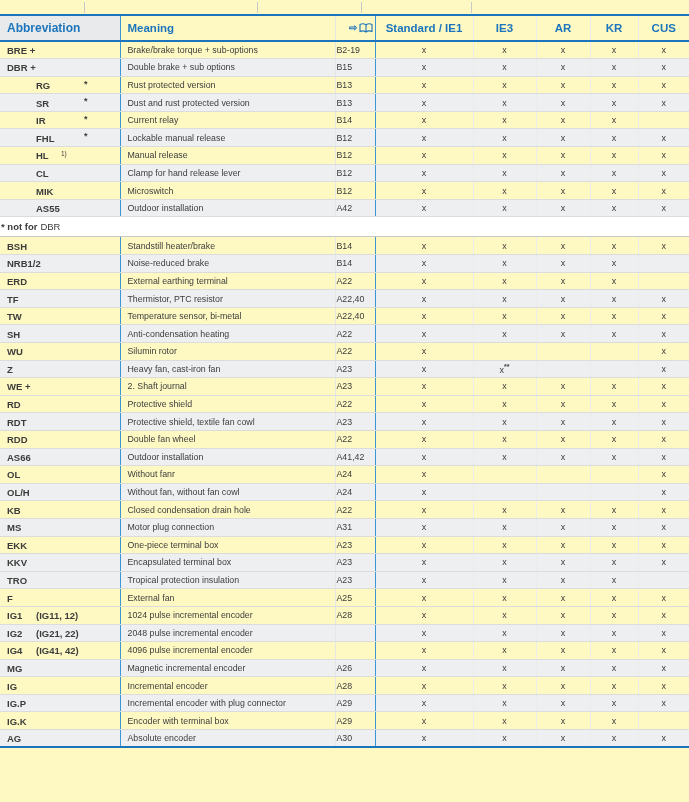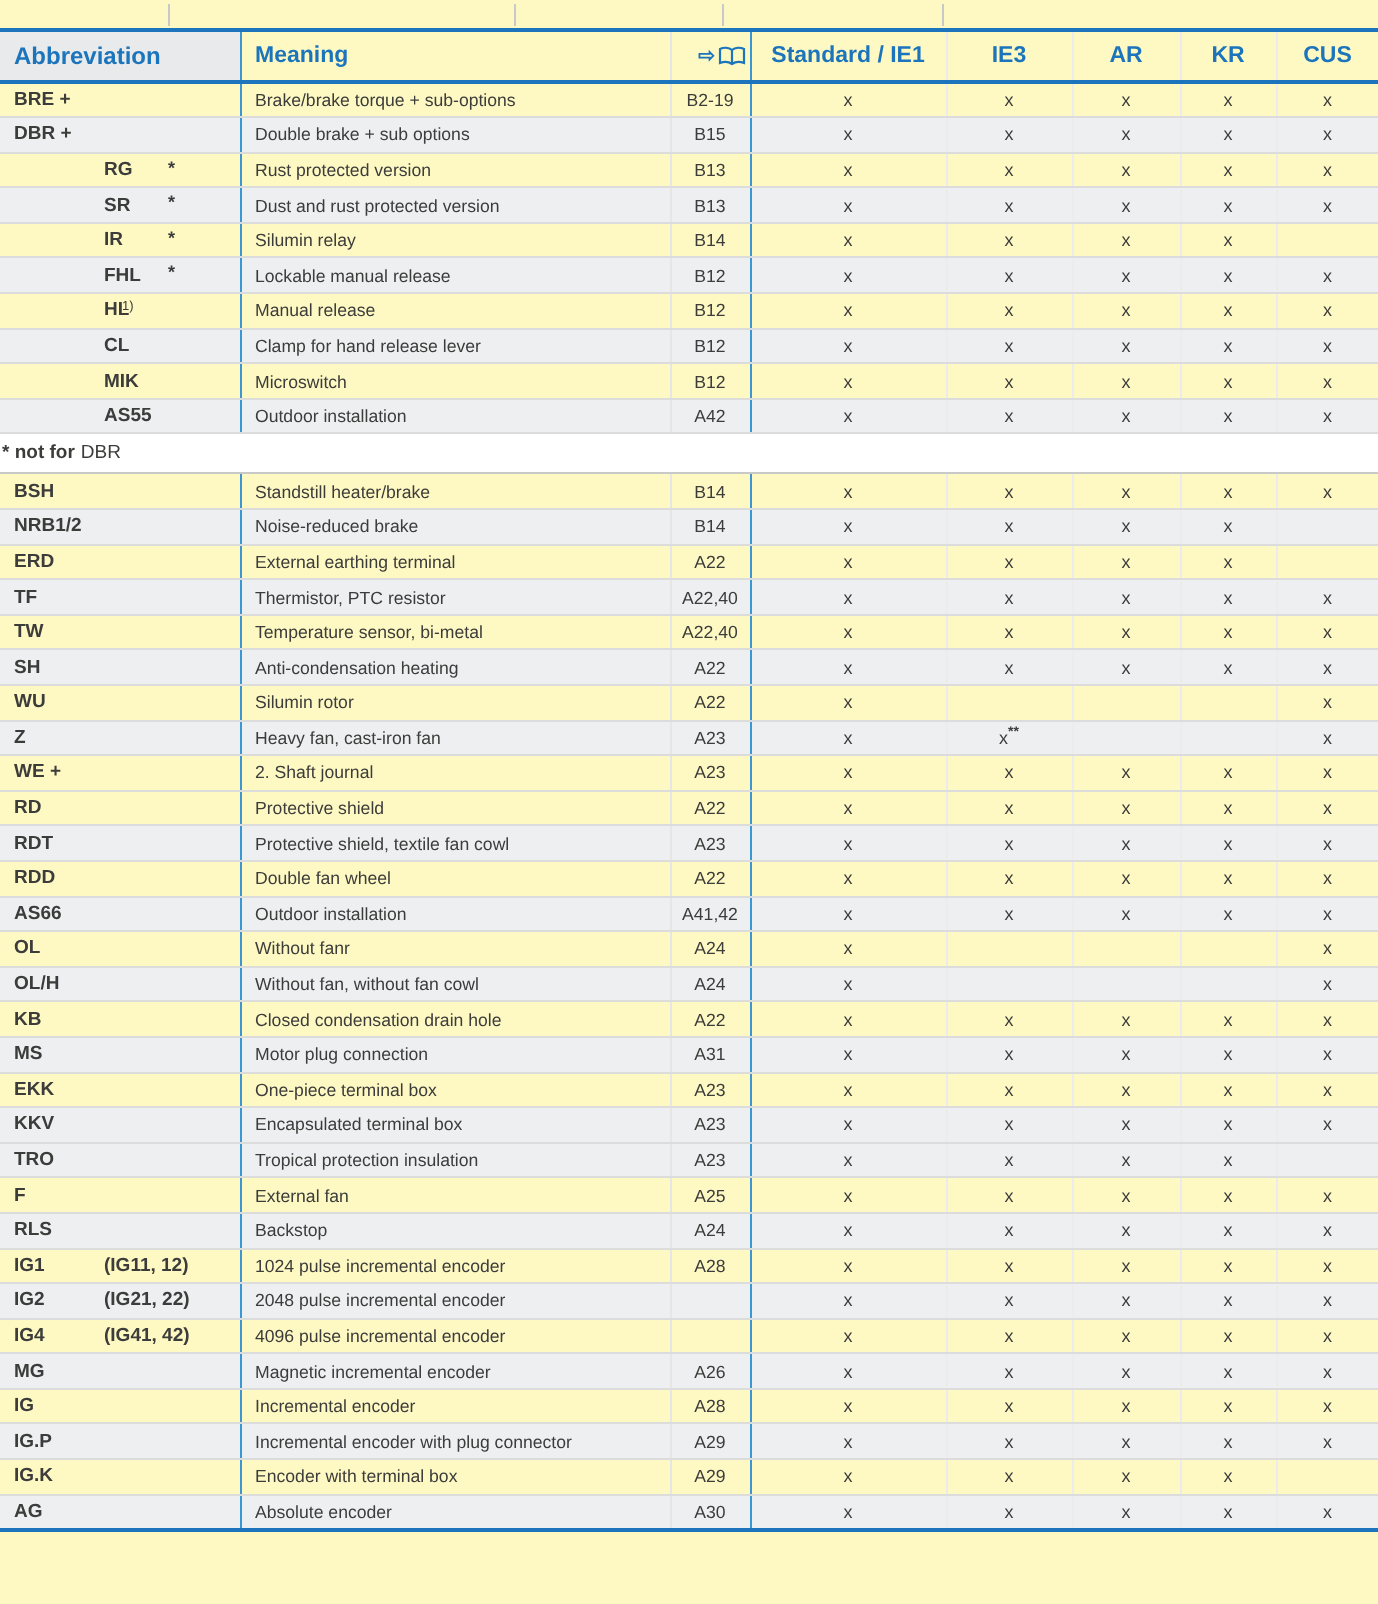--- a/index.html
+++ b/index.html
@@ -29,25 +29,25 @@
   .ref-arrow{font-size:10px;vertical-align:1px;}
   .book-icon{vertical-align:-1px;margin-left:1px;}
   tbody td{
     height:17.6px;box-sizing:border-box;font-size:9px;color:var(--text);
     border-bottom:1px solid var(--rowline);vertical-align:middle;
     white-space:nowrap;overflow:hidden;
   }
   tr.gray td{background:var(--grayrow);}
   td.c-abbr{position:relative;border-right:1px solid var(--lineblue);font-weight:700;font-size:9.5px;padding-left:16px;}
   td.c-abbr .a1{position:absolute;left:7px;top:50%;transform:translateY(-50%);}
-  td.c-abbr .a2{position:absolute;left:52px;top:50%;transform:translateY(-50%);}
+  td.c-abbr .a2{position:absolute;left:36px;top:50%;transform:translateY(-50%);}
   td.c-abbr .mk{position:absolute;left:84px;top:2px;font-weight:700;font-size:9px;}
   td.c-abbr .mk-sup{left:61px;top:3px;font-size:6.5px;font-weight:400;}
   td.c-meaning{padding-left:7px;border-right:1px solid #e6e6e6;font-size:8.8px;font-weight:400;}
-  td.c-ref{padding-left:1px;border-right:1px solid var(--lineblue);font-size:8.8px;text-align:center;}
+  td.c-ref{padding-left:1px;border-right:1px solid var(--lineblue);font-size:8.8px;}
   td.c-x{text-align:center;border-right:1px solid #ececec;font-size:9px;}
   td.c-x:last-child{border-right:none;}
   td.c-x sup{font-size:7px;font-weight:700;}
   tr.note-row td{background:#fff;height:20px;font-size:9.5px;
     border-top:1px solid #c9c9c9;border-bottom:1px solid #c9c9c9;}
   tr.note-row .nb{font-weight:700;}
   tr.note-row .nn{font-weight:400;margin-left:3px;}
   tbody tr:last-child td{border-bottom:2px solid var(--blue);}
 </style>
 </head>
@@ -133,21 +133,21 @@
           <td class="c-x">x</td>
           <td class="c-x">x</td>
           <td class="c-x">x</td>
           <td class="c-x">x</td>
         </tr>
         <tr class="">
           <td class="c-abbr">
             <span class="a2">IR</span>
             <span class="mk">*</span>
           </td>
-          <td class="c-meaning">Silumin relay</td>
+          <td class="c-meaning">Current relay</td>
           <td class="c-ref">B14</td>
           <td class="c-x">x</td>
           <td class="c-x">x</td>
           <td class="c-x">x</td>
           <td class="c-x">x</td>
           <td class="c-x"></td>
         </tr>
         <tr class="gray">
           <td class="c-abbr">
             <span class="a2">FHL</span>
@@ -452,32 +452,20 @@
           <td class="c-x">x</td>
           <td class="c-x">x</td>
           <td class="c-x"></td>
         </tr>
         <tr class="">
           <td class="c-abbr">
             <span class="a1">F</span>
           </td>
           <td class="c-meaning">External fan</td>
           <td class="c-ref">A25</td>
-          <td class="c-x">x</td>
-          <td class="c-x">x</td>
-          <td class="c-x">x</td>
-          <td class="c-x">x</td>
-          <td class="c-x">x</td>
-        </tr>
-        <tr class="gray">
-          <td class="c-abbr">
-            <span class="a1">RLS</span>
-          </td>
-          <td class="c-meaning">Backstop</td>
-          <td class="c-ref">A24</td>
           <td class="c-x">x</td>
           <td class="c-x">x</td>
           <td class="c-x">x</td>
           <td class="c-x">x</td>
           <td class="c-x">x</td>
         </tr>
         <tr class="">
           <td class="c-abbr">
             <span class="a1">IG1</span>
             <span class="a2">(IG11, 12)</span>

